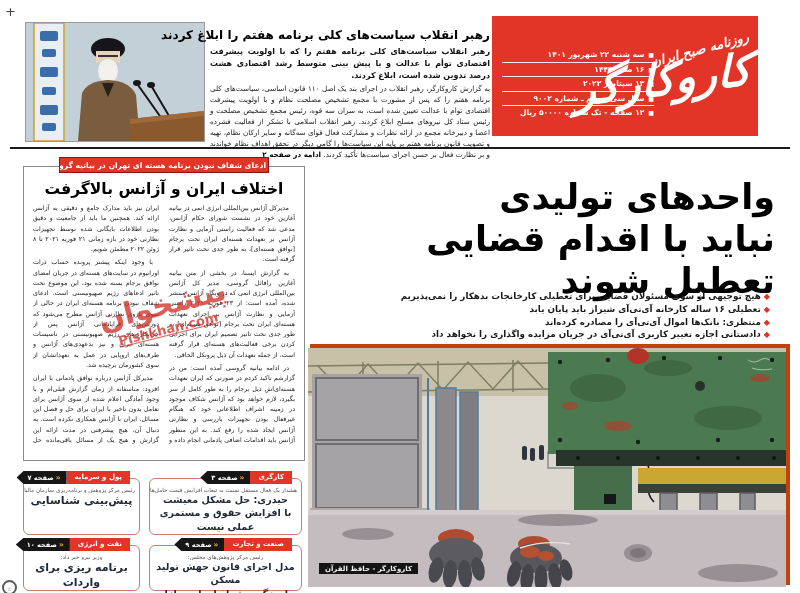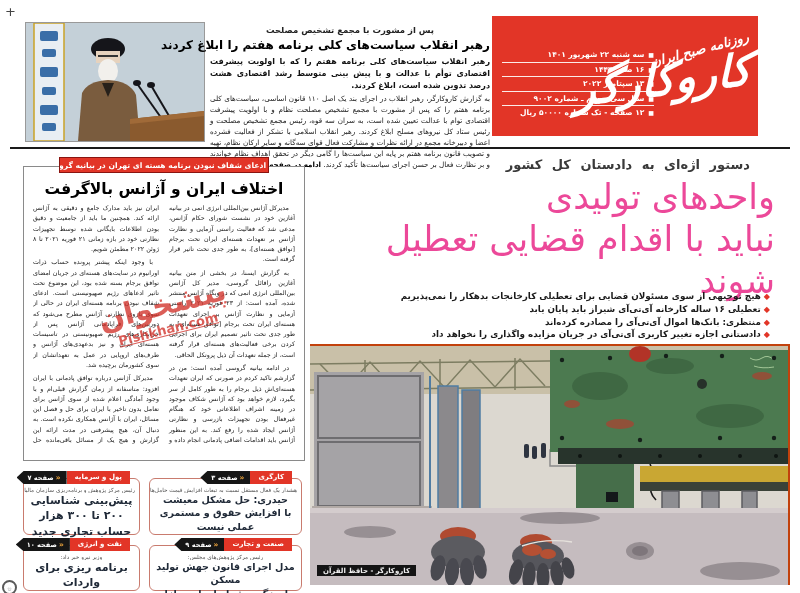--- a/index.html
+++ b/index.html
@@ -51,29 +51,29 @@
   .agency-cols { margin:5px 9px 0; height:248px; column-count:2; column-gap:10px; overflow:hidden;
                  font-size:6.35px; line-height:1.62; text-align:justify; color:#222; }
   .agency-cols p { margin-bottom:3px; text-indent:6px; }
   .watermark { position:absolute; left:50%; top:120px; transform:translateX(-50%) rotate(-14deg);
                text-align:center; color:#d2322a; opacity:.78; pointer-events:none; }
   .watermark .fa { font-size:30px; font-weight:bold; }
   .watermark .en { font-size:13px; font-weight:bold; text-decoration:underline; direction:ltr; }
 
   
   .main-kicker { right:50px; top:157px; font-size:13px; font-weight:bold; color:#3a3a3a; word-spacing:5px; }
-  .main-hl { right:25px; top:176px; width:455px; text-align:right; font-weight:normal; color:#ec4899;
+  .main-hl { right:25px; top:176px; width:455px; text-align:right; font-weight:bold; color:#000000;
              font-size:35px; line-height:1.2; letter-spacing:0; }
   .bullets { right:30px; top:290px; text-align:right; }
   .bullet-row { font-size:8.8px; font-weight:bold; color:#1a1a1a; line-height:1.45; }
   .diamond { color:#e23527; font-size:8px; margin-left:3px; }
   .page-ref { left:310px; top:345px; font-size:7.6px; font-weight:bold; color:#111; }
 
   
-  .factory { left:310px; top:344px; width:480px; height:241px; border:2px solid #c2410c; background:#cfc8c4; }
+  .factory { left:310px; top:344px; width:480px; height:241px; border:4px solid #c2410c; background:#cfc8c4; }
   .factory svg { display:block; }
   .photo-caption { position:absolute; left:5px; bottom:7px; background:#141414; color:#f2f2f2;
                    font-size:7px; font-weight:bold; padding:1.5px 6px; }
 
   
   .secbox { border:1px solid #c97b6e; border-radius:6px; background:#fff; }
   .sec0 { left:149px; top:478px; width:153px; height:57px; }
   .sec1 { left:23px;  top:478px; width:117px; height:57px; }
   .sec2 { left:149px; top:545px; width:153px; height:46px; }
   .sec3 { left:23px;  top:545px; width:117px; height:46px; }
@@ -123,21 +123,20 @@
         <path d="M126 64 L146 98"></path>
       </g>
       <ellipse cx="111" cy="60" rx="4" ry="3" fill="#15151a"></ellipse>
       <ellipse cx="125" cy="62" rx="4" ry="3" fill="#15151a"></ellipse>
       <path d="M104 96 L178 88 L178 118 L104 118 Z" fill="#8a5a2e"></path>
       <path d="M104 96 L178 88 L178 93 L104 101 Z" fill="#a06a38"></path>
     </svg>
   </div>
 
   <div class="abs lead">
-    <div class="kicker">پس از مشورت با مجمع تشخیص مصلحت</div>
     <div class="hl">رهبر انقلاب سیاست‌های کلی برنامه هفتم را ابلاغ کردند</div>
     <div class="lede">رهبر انقلاب سیاست‌های کلی برنامه هفتم را که با اولویت پیشرفت اقتصادی توأم با عدالت و با پیش بینی متوسط رشد اقتصادی هشت درصد تدوین شده است، ابلاغ کردند.</div>
     <div class="body"><span>به گزارش کاروکارگر، رهبر انقلاب در اجرای بند یک اصل ۱۱۰ قانون اساسی، سیاست‌های کلی برنامه هفتم را که پس از مشورت با مجمع تشخیص مصلحت نظام و با اولویت پیشرفت اقتصادی توام با عدالت تعیین شده است، به سران سه قوه، رئیس مجمع تشخیص مصلحت و رئیس ستاد کل نیروهای مسلح ابلاغ کردند. رهبر انقلاب اسلامی با تشکر از فعالیت فشرده اعضا و دبیرخانه مجمع در ارائه نظرات و مشارکت فعال قوای سه‌گانه و سایر ارکان نظام، تهیه و تصویب قانون برنامه هفتم بر پایه این سیاست‌ها را گامی دیگر در تحقق اهداف نظام خواندند و بر نظارت فعال بر حسن اجرای سیاست‌ها تأکید کردند.</span> <span class="cont">ادامه در صفحه ۲</span></div>
   </div>
 
   <div class="abs masthead">
     <div class="tagline">روزنامه صبح ایران</div>
     <div class="logo">کاروکارگر</div>
     <div class="mh-info">
       <div class="mh-line">
@@ -175,21 +174,20 @@
       <p>با وجود اینکه پیشتر پرونده حساب ذرات اورانیوم در سایت‌های هسته‌ای در جریان امضای توافق برجام بسته شده بود، این موضوع تحت تاثیر ادعاهای رژیم صهیونیستی است. ادعای شفاف نبودن برنامه هسته‌ای ایران در حالی از سوی بازوی نظارتی آژانس مطرح می‌شود که دوربین‌های فراپادمانی آژانس پس از خرابکاری‌های رژیم صهیونیستی در تاسیسات هسته‌ای ایران و نیز بدعهدی‌های آژانس و طرف‌های اروپایی در عمل به تعهداتشان از سوی کشورمان برچیده شد.</p>
       <p>مدیرکل آژانس درباره توافق پادمانی با ایران افزود: متاسفانه از زمان گزارش قبلی‌ام و با وجود آمادگی اعلام شده از سوی آژانس برای تعامل بدون تاخیر با ایران برای حل و فصل این مسائل، ایران با آژانس همکاری نکرده است. به دنبال آن، هیچ پیشرفتی در مدت ارائه این گزارش و هیچ یک از مسائل باقی‌مانده حل نشده حاصل نشده است؛ بنابراین تمامی این مسائل پادمانی هنوز [حل نشده] باقی مانده‌اند.</p>
 
     </div>
     <div class="watermark">
       <div class="fa">پیشخوان</div>
       <div class="en">Pishkhan.com</div>
     </div>
   </div>
 
-  <div class="abs main-kicker">دستور اژه‌ای به دادستان کل کشور</div>
   <div class="abs main-hl">
     <div>واحدهای تولیدی</div>
     <div>نباید با اقدام قضایی تعطیل شوند</div>
   </div>
   <div class="abs bullets">
     <div class="bullet-row"><span class="diamond">◆</span><span>هیچ توجیهی از سوی مسئولان قضایی برای تعطیلی کارخانجات بدهکار را نمی‌پذیریم</span></div>
     <div class="bullet-row"><span class="diamond">◆</span><span>تعطیلی ۱۶ ساله کارخانه آی‌تی‌آی شیراز باید پایان یابد</span></div>
     <div class="bullet-row"><span class="diamond">◆</span><span>منتظری: بانک‌ها اموال آی‌تی‌آی را مصادره کرده‌اند</span></div>
     <div class="bullet-row"><span class="diamond">◆</span><span>دادستانی اجازه تغییر کاربری آی‌تی‌آی در جریان مزایده واگذاری را نخواهد داد</span></div>
   </div>
@@ -335,21 +333,20 @@
     <div class="tab">
       <span class="tab-name">پول و سرمایه</span>
       <span class="tab-page">
           <span class="chev">«</span>
           <span>صفحه ۷</span>
         </span>
     </div>
     <div class="sec-kicker">رئیس مرکز پژوهش و برنامه‌ریزی سازمان مالیاتی اعلام کرد:</div>
     <div class="sec-title">
       <div>پیش‌بینی شناسایی</div>
-      <div>۲۰۰ تا ۳۰۰ هزار حساب تجاری جدید</div>
     </div>
   </div>
 
   <div class="abs secbox sec2">
     <div class="tab">
       <span class="tab-name">صنعت و تجارت</span>
       <span class="tab-page">
           <span class="chev">«</span>
           <span>صفحه ۹</span>
         </span>

